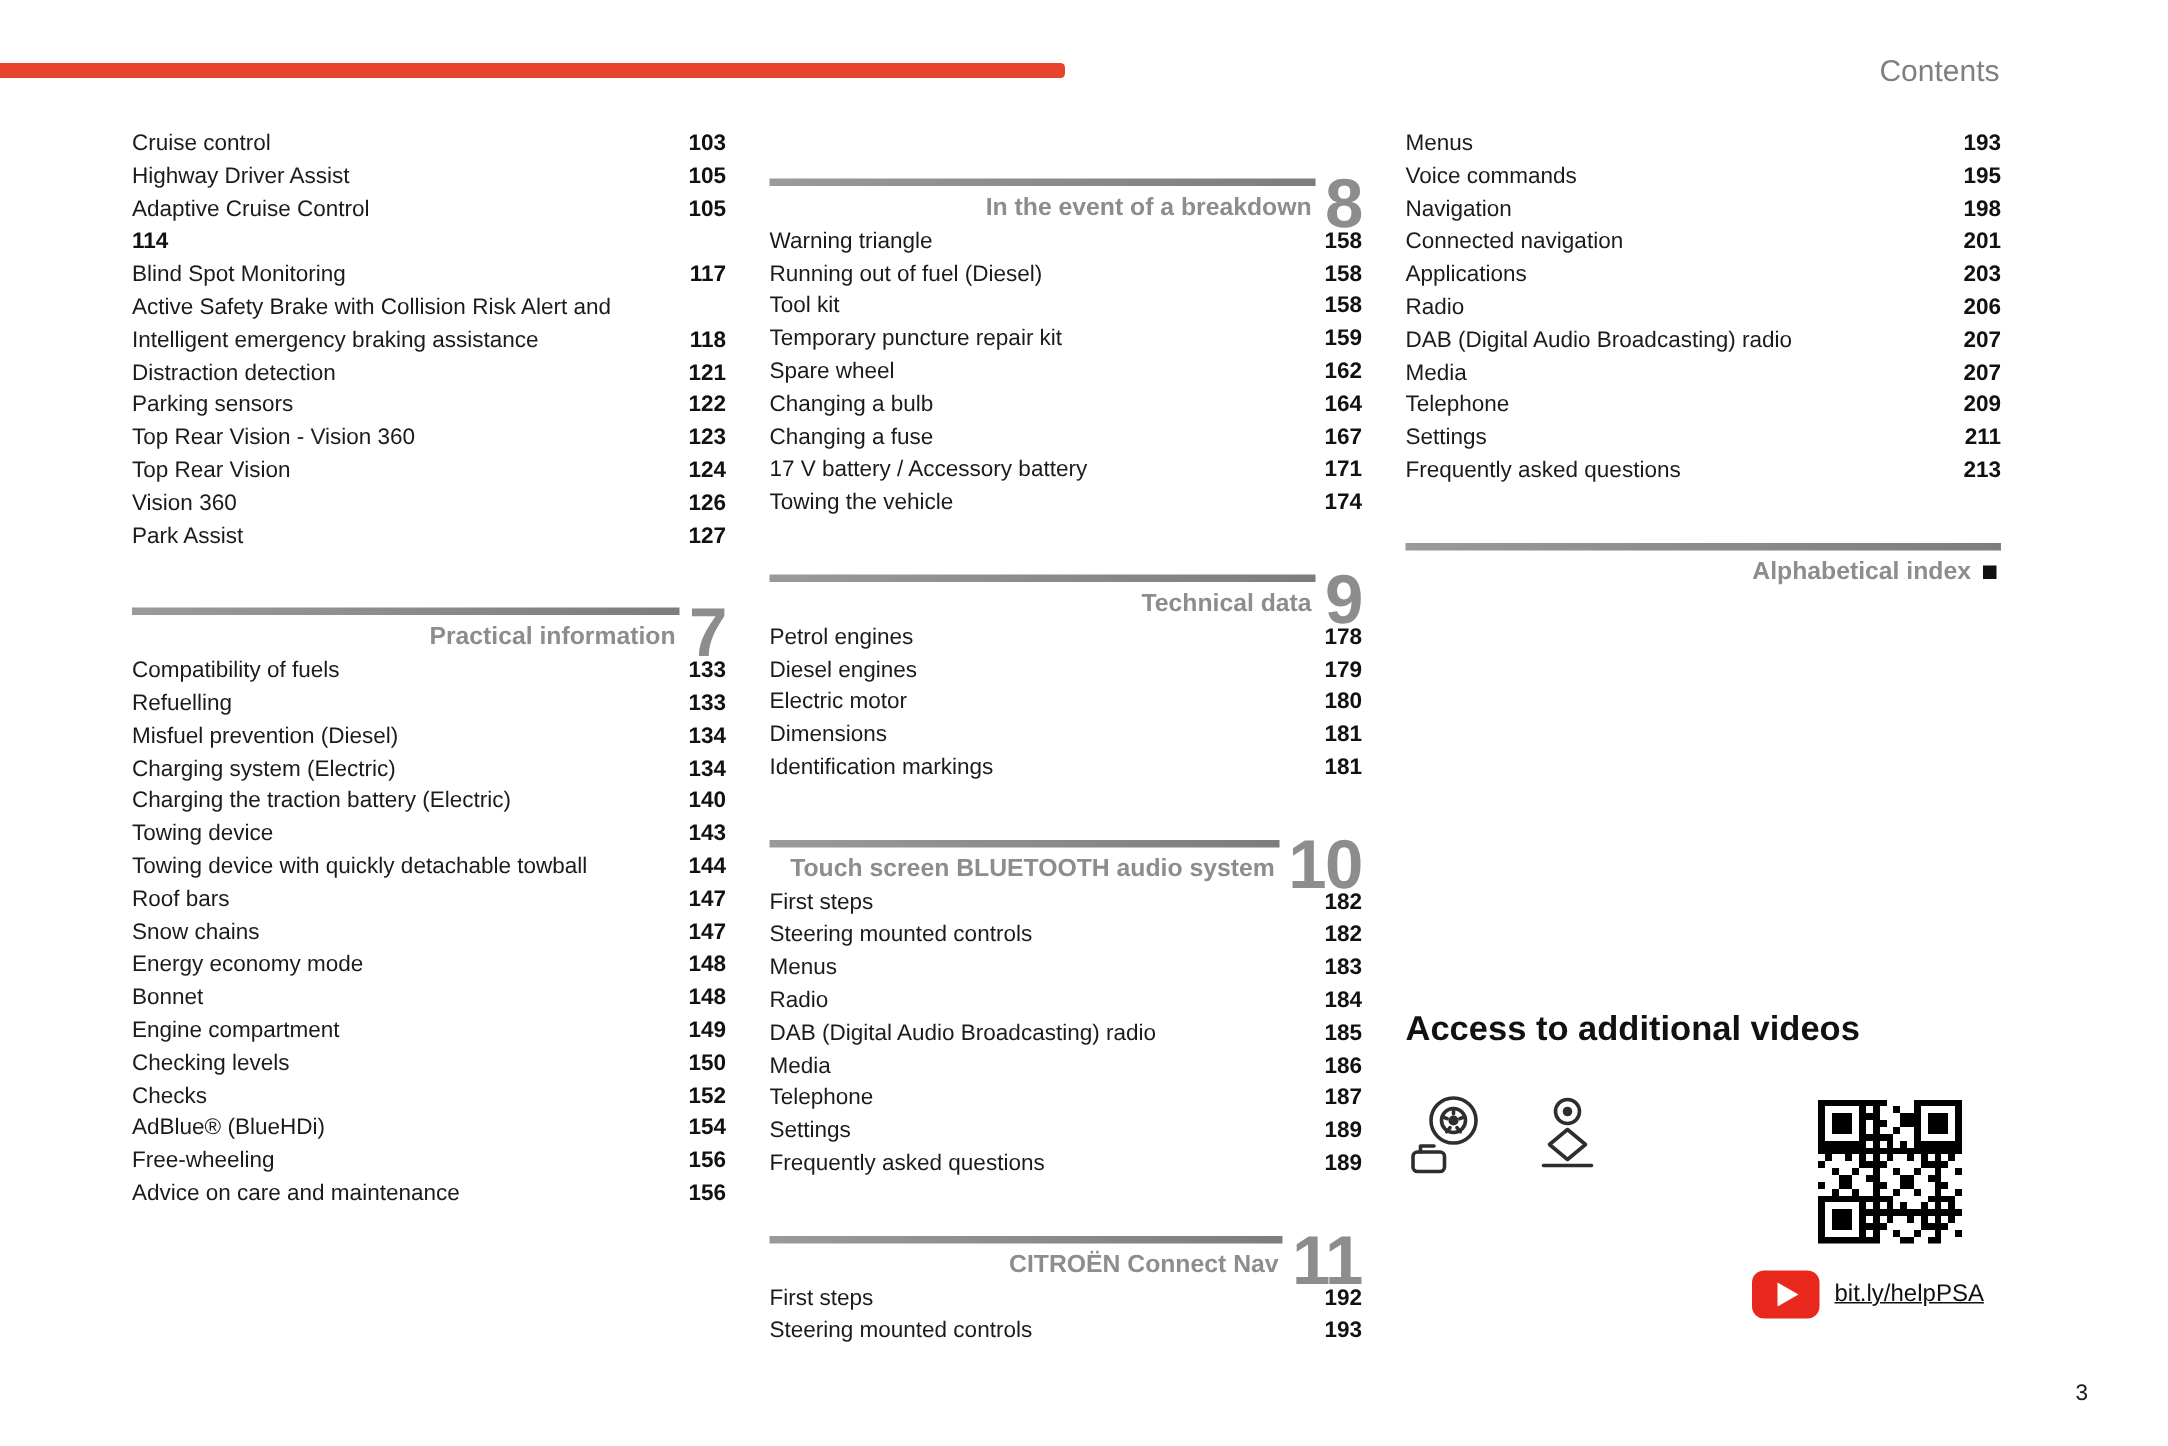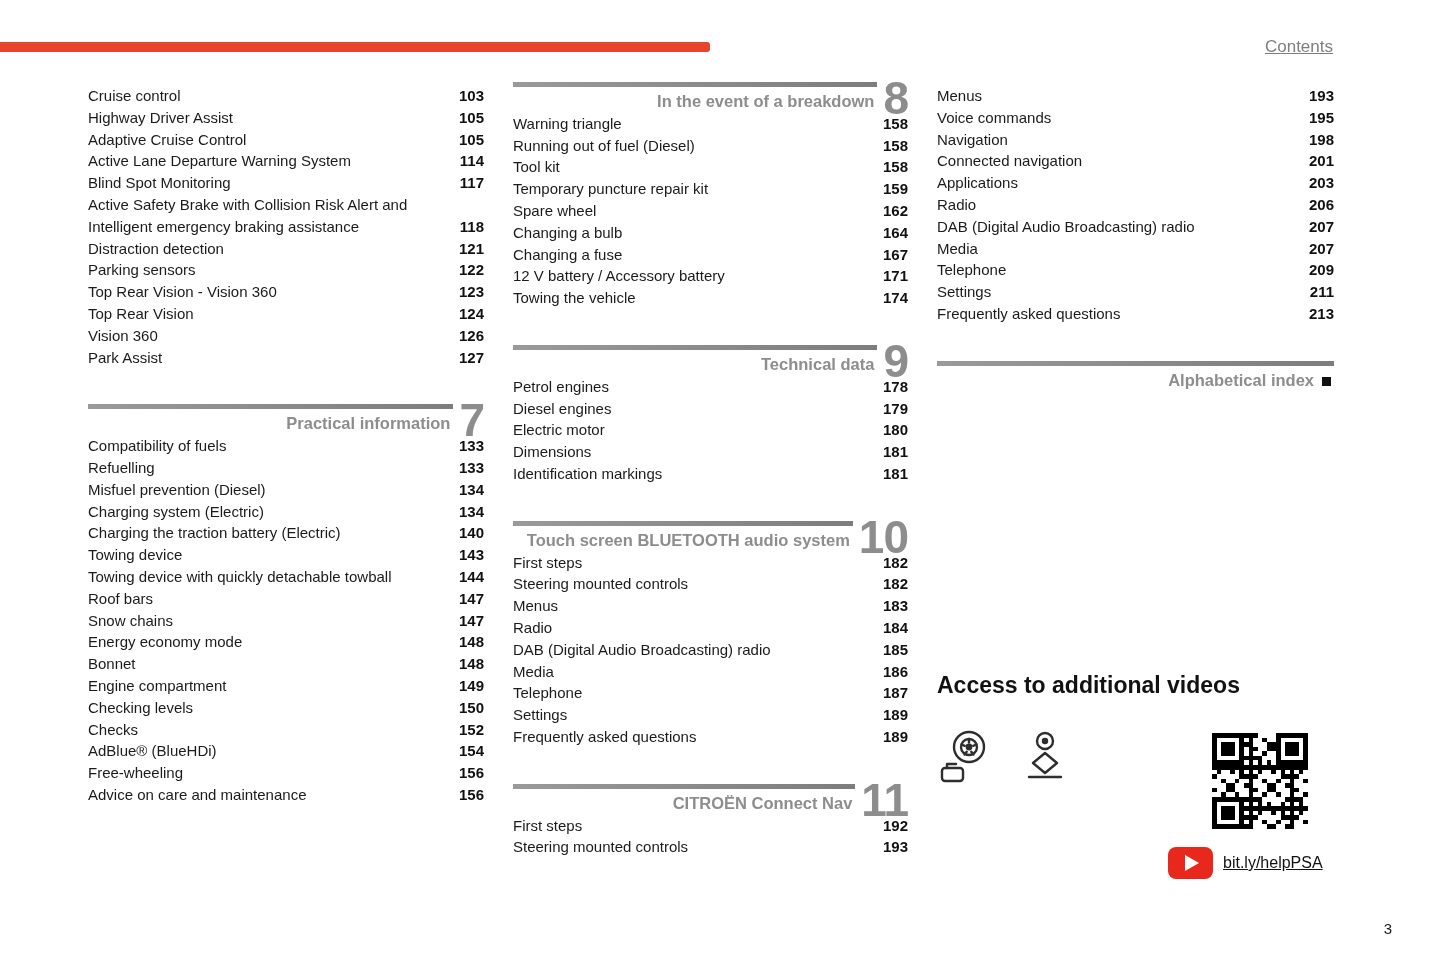--- a/index.html
+++ b/index.html
@@ -9,31 +9,31 @@
     font-family:"Liberation Sans", sans-serif; color:#1b1b1b;
   }
   .page { position:absolute; inset:0; background:#fff; }
 
   .top-red-bar {
     position:absolute; left:0; top:42px; width:710px; height:10px;
     background:var(--accent-red, #e8432d); border-radius:0 3px 3px 0;
   }
   .contents-label {
     position:absolute; top:37px; right:112px;
-    font-size:17px; color:#7f7f7f;text-decoration:underline;
+    font-size:20px; color:#7f7f7f;
   }
 
   .col { position:absolute; }
   #col-0 { left:88px;  top:85px; width:396px; }
   #col-1 { left:513px; top:82px; width:395px; }
   #col-2 { left:937px; top:85px; width:397px; }
 
   .block + .block { margin-top:36px; }
 
-  .block-header { display:flex; align-items:flex-end; }
+  .block-header { display:flex; align-items:flex-end;margin-top:37px; }
   .header-left { flex:1; min-width:0; }
   .rule {
     height:5px; margin-bottom:4px;
     background:linear-gradient(to right, var(--rule-gray,#9a9a9a), #7d7d7d);
   }
   .header-title {
     text-align:right; font-weight:bold; color:#8d8d8d;
     font-size:16.5px; line-height:21.8px; padding-right:3px; white-space:nowrap;
   }
   .header-number {
@@ -102,21 +102,20 @@
         </div>
         <div class="entry">
           <span class="entry-label">Highway Driver Assist</span>
           <span class="entry-page">105</span>
         </div>
         <div class="entry">
           <span class="entry-label">Adaptive Cruise Control</span>
           <span class="entry-page">105</span>
         </div>
         <div class="entry">
-          <span class="entry-label">Active Lane Departure Warning System</span>
           <span class="entry-page">114</span>
         </div>
         <div class="entry">
           <span class="entry-label">Blind Spot Monitoring</span>
           <span class="entry-page">117</span>
         </div>
         <div class="entry">
           <span class="entry-label">Active Safety Brake with Collision Risk Alert and Intelligent emergency braking assistance</span>
           <span class="entry-page">118</span>
         </div>
@@ -254,21 +253,21 @@
         </div>
         <div class="entry">
           <span class="entry-label">Changing a bulb</span>
           <span class="entry-page">164</span>
         </div>
         <div class="entry">
           <span class="entry-label">Changing a fuse</span>
           <span class="entry-page">167</span>
         </div>
         <div class="entry">
-          <span class="entry-label">12 V battery / Accessory battery</span>
+          <span class="entry-label">17 V battery / Accessory battery</span>
           <span class="entry-page">171</span>
         </div>
         <div class="entry">
           <span class="entry-label">Towing the vehicle</span>
           <span class="entry-page">174</span>
         </div>
       </div>
       <div class="block">
         <div class="block-header">
           <div class="header-left">

